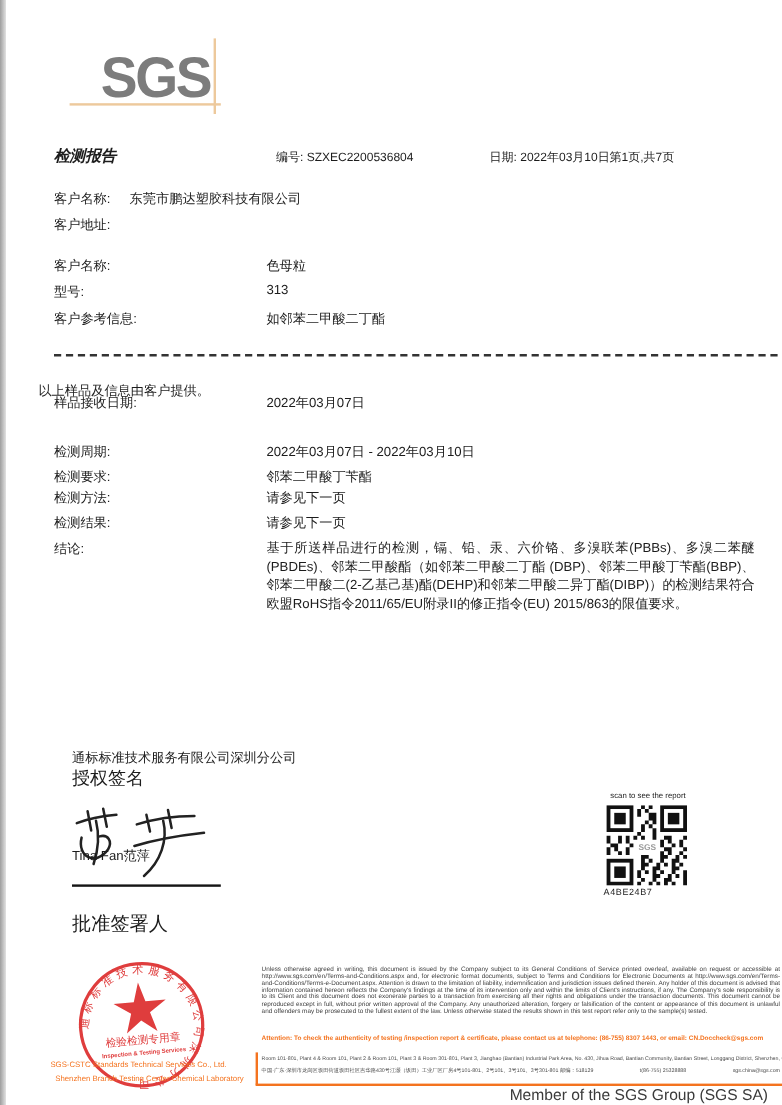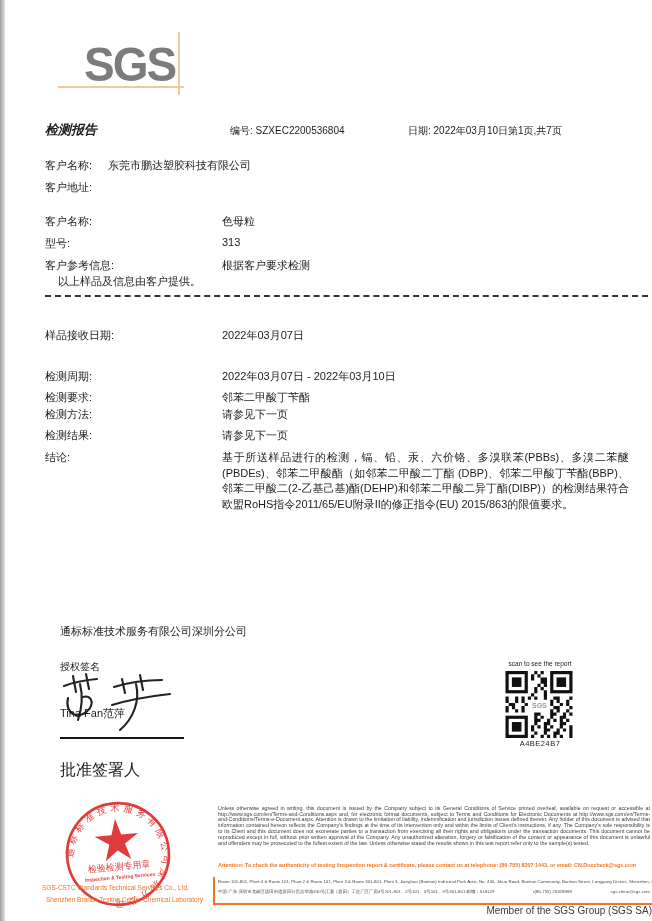--- a/index.html
+++ b/index.html
@@ -13,53 +13,53 @@
   .logo-hline{position:absolute;left:58px;top:86px;width:126px;height:2px;background:#edc99c;}
   .logo-vline{position:absolute;left:178px;top:32px;width:2px;height:63px;background:#edc99c;}
   .report-title{position:absolute;left:45px;top:121px;font-size:13px;font-weight:bold;font-style:italic;}
   .hmeta{position:absolute;top:124px;font-size:10px;}
   
   .kv{position:absolute;left:45px;width:600px;font-size:11px;height:16px;}
   .kv .k{position:absolute;left:0;white-space:nowrap;}
   .kv .v{position:absolute;white-space:nowrap;}
   .v-near{left:63px;}
   .v-far{left:177px;}
-  .note{position:absolute;left:58px;font-size:11px;}
+  .note{position:absolute;left:32px;font-size:11px;margin-top:44px;}
   .dashed{position:absolute;left:45px;top:295px;width:603px;height:0;border-top:2px dashed #333;}
   .concl-text{position:absolute;left:222px;top:450px;width:407px;font-size:11px;line-height:15.6px;
               text-align:justify;}
   
   .sig-company{position:absolute;left:60px;top:624px;font-size:11px;}
-  .sig-auth{position:absolute;left:60px;top:660px;font-size:10px;}
+  .sig-auth{position:absolute;left:60px;top:639px;font-size:15px;}
   .sig-svg{position:absolute;left:56px;top:670px;}
   .sig-line{position:absolute;left:60px;top:737px;width:124px;height:2px;background:#151515;}
   .sig-name{position:absolute;left:60px;top:706px;font-size:11px;text-align:center;}
   .sig-title{position:absolute;left:60px;top:760px;font-size:16px;}
   
   .qr-caption{position:absolute;left:503px;top:660px;width:74px;font-size:6.5px;text-align:center;
               color:#222;}
   .qr-svg{position:absolute;left:505px;top:671px;}
-  .qr-code{position:absolute;left:503px;top:739px;width:74px;font-size:7.5px;text-align:center;
+  .qr-code{position:absolute;left:503px;top:739px;width:74px;font-size:7.5px;
            color:#222;letter-spacing:.5px;}
   
   .stamp{position:absolute;left:64px;top:800px;mix-blend-mode:multiply;transform:rotate(-5deg);opacity:.92;}
   .org1{position:absolute;left:42px;top:884px;font-size:6.5px;color:#f4731f;white-space:nowrap;}
   .org2{position:absolute;left:46px;top:896px;font-size:6.5px;color:#f4731f;white-space:nowrap;}
   .disc-wrap{position:absolute;left:218px;top:805px;width:432px;height:58px;overflow:hidden;}
   .disc{width:864px;transform:scale(.5);transform-origin:0 0;font-size:10.6px;line-height:11.6px;
         text-align:justify;color:#3d3d3d;}
   .att-wrap{position:absolute;left:218px;top:862px;width:432px;height:16px;overflow:hidden;}
   .att{width:864px;transform:scale(.5);transform-origin:0 0;font-size:10.8px;line-height:12px;
        font-weight:bold;color:#f4731f;}
   .addr{position:absolute;left:218px;width:432px;height:10px;}
   .addr-in{display:flex;justify-content:space-between;gap:14px;width:864px;transform:scale(.5);
            transform-origin:0 0;font-size:8.8px;color:#4a4a4a;white-space:nowrap;}
   .f-vline{position:absolute;left:213px;top:877px;width:2px;height:27px;background:#f4731f;}
   .f-hline{position:absolute;left:213px;top:903px;width:439px;height:2px;background:#f4731f;}
-  .member{position:absolute;right:0;top:905px;font-size:10px;color:#3a3a3a;margin-left:20px;}
+  .member{position:absolute;right:12px;top:905px;font-size:13px;color:#3a3a3a;margin-left:20px;}
 </style>
 </head>
 <body>
 
 <div class="page">
   <div class="left-edge"></div>
 
   <div class="logo">SGS</div>
   <div class="logo-hline"></div>
   <div class="logo-vline"></div>
@@ -86,21 +86,21 @@
   <div class="kv" style="top:214px">
     <span class="k">客户名称:</span>
     <span class="v v-far">色母粒</span>
   </div>
   <div class="kv" style="top:236px">
     <span class="k">型号:</span>
     <span class="v v-far">313</span>
   </div>
   <div class="kv" style="top:258px">
     <span class="k">客户参考信息:</span>
-    <span class="v v-far">根据客户要求检测</span>
+    <span class="v v-far">如邻苯二甲酸二丁酯</span>
   </div>
   <div class="note" style="top:274px">以上样品及信息由客户提供。</div>
 
   <div class="dashed"></div>
 
   <div class="kv" style="top:328px">
     <span class="k">样品接收日期:</span>
     <span class="v v-far">2022年03月07日</span>
   </div>
   <div class="kv" style="top:369px">

